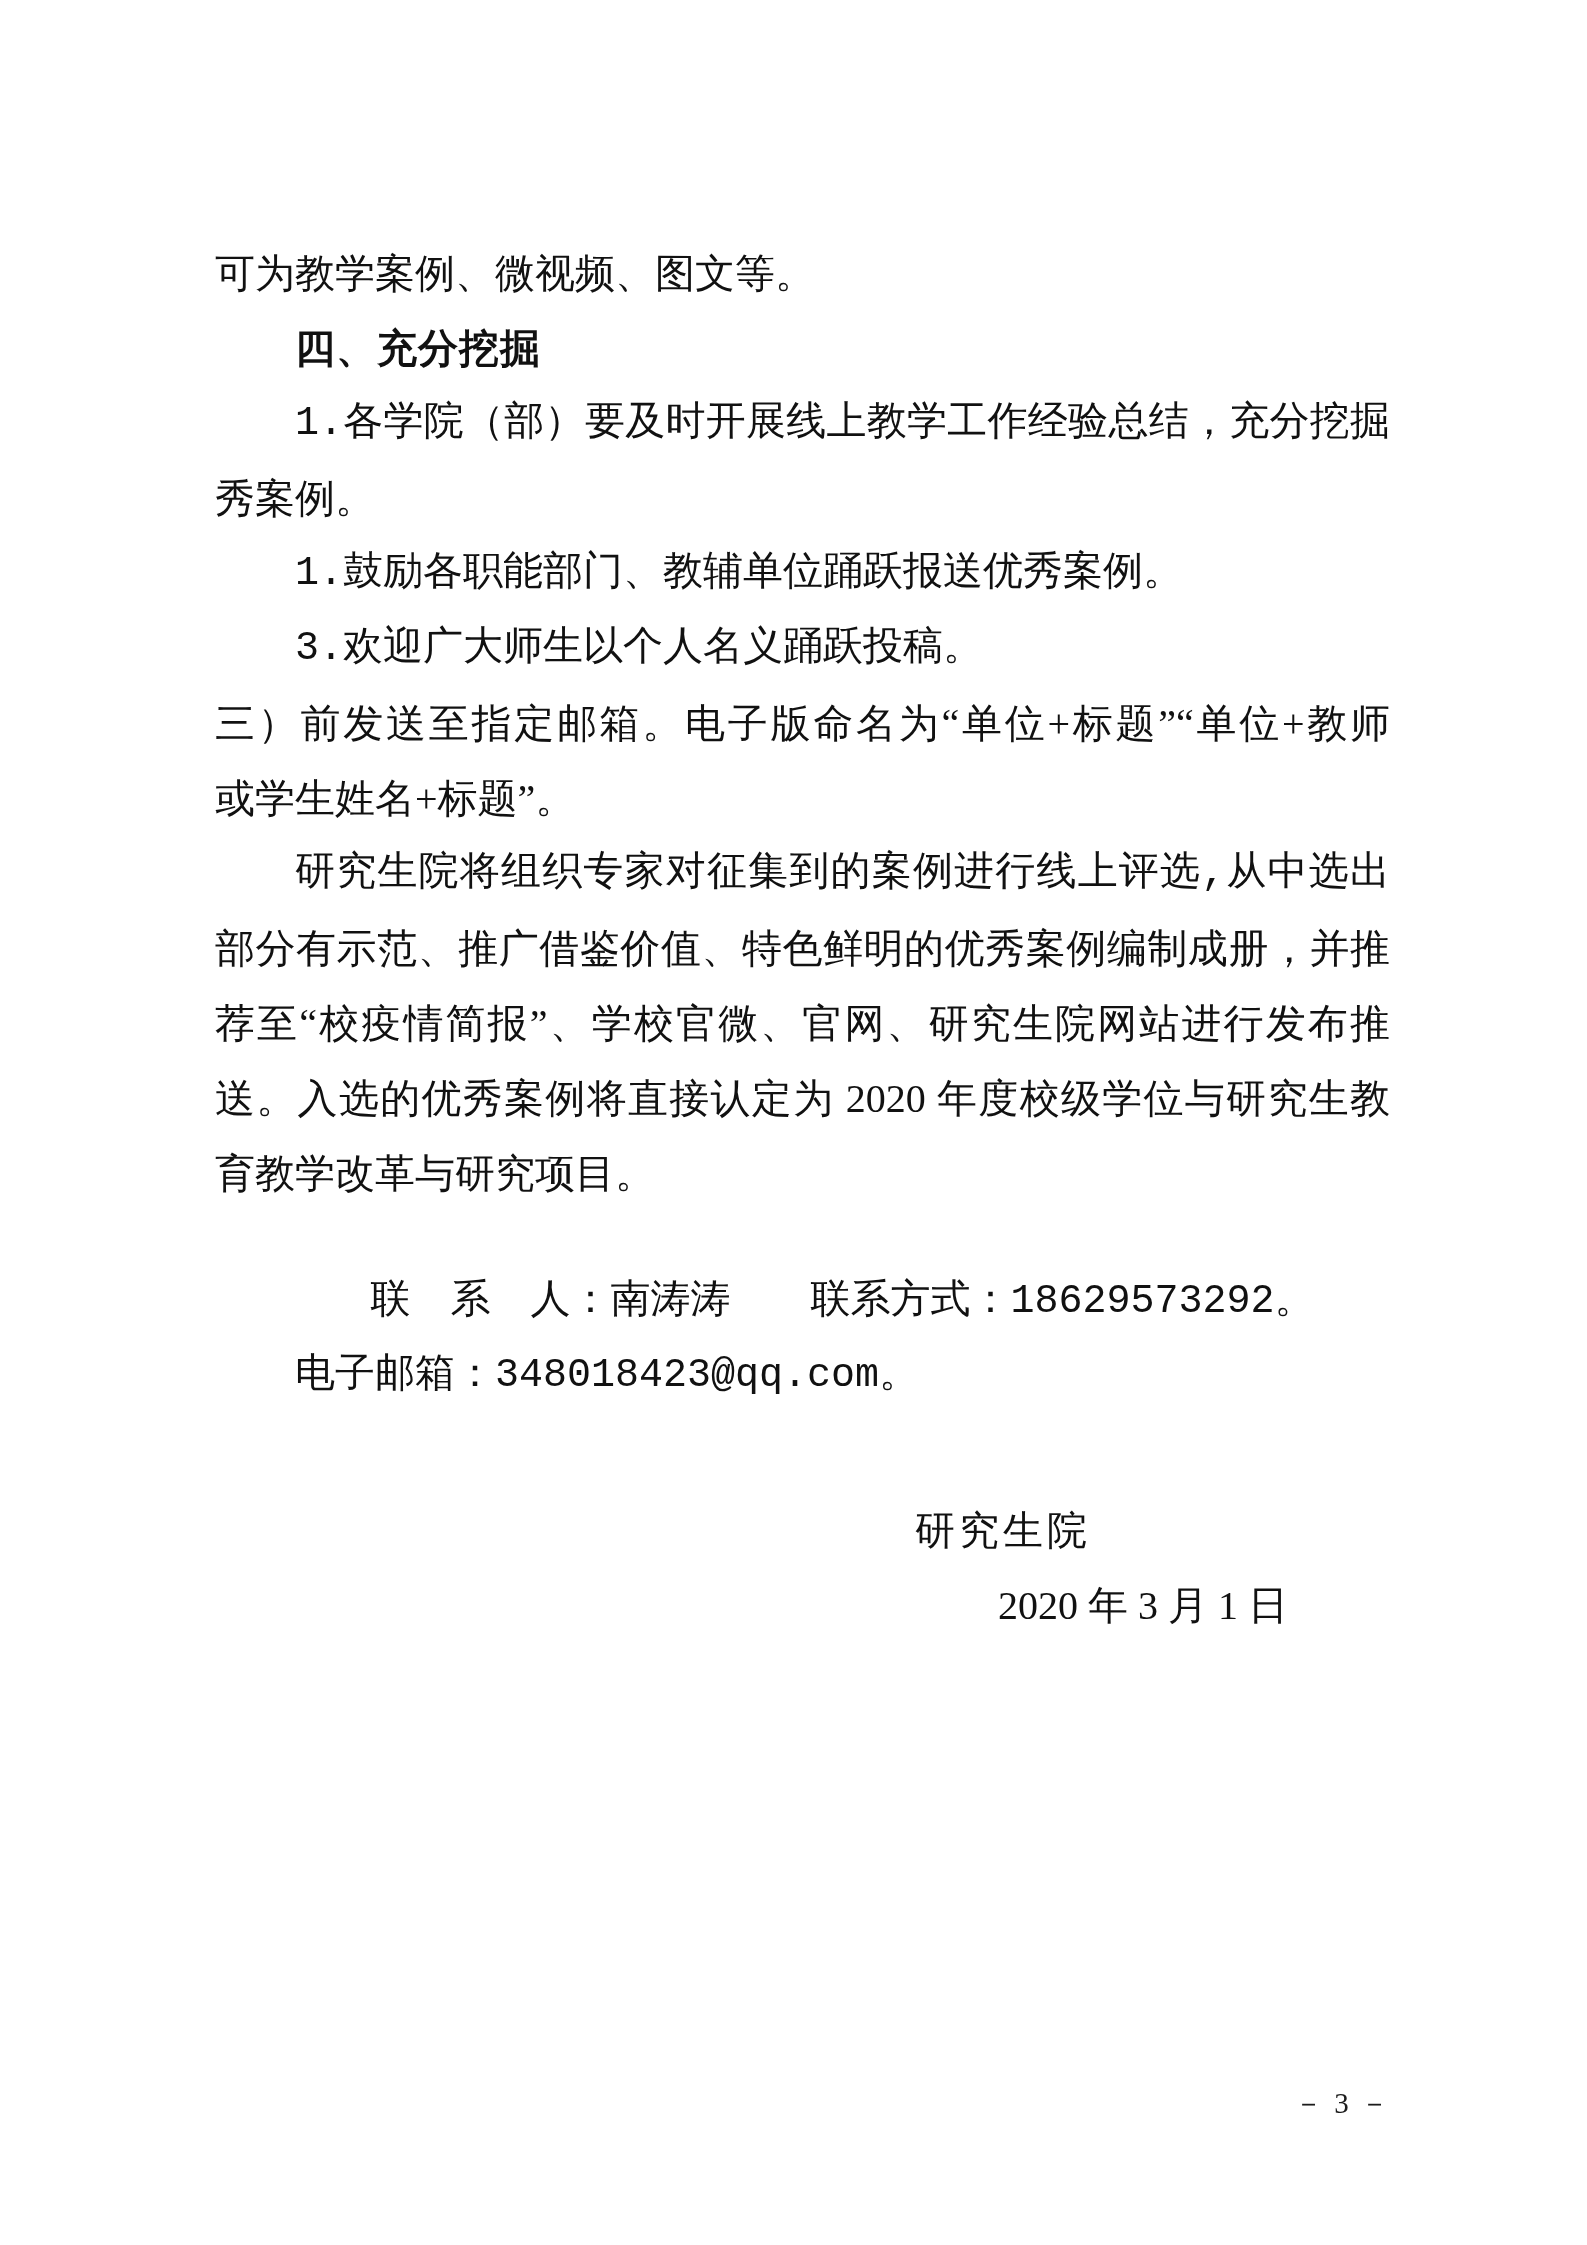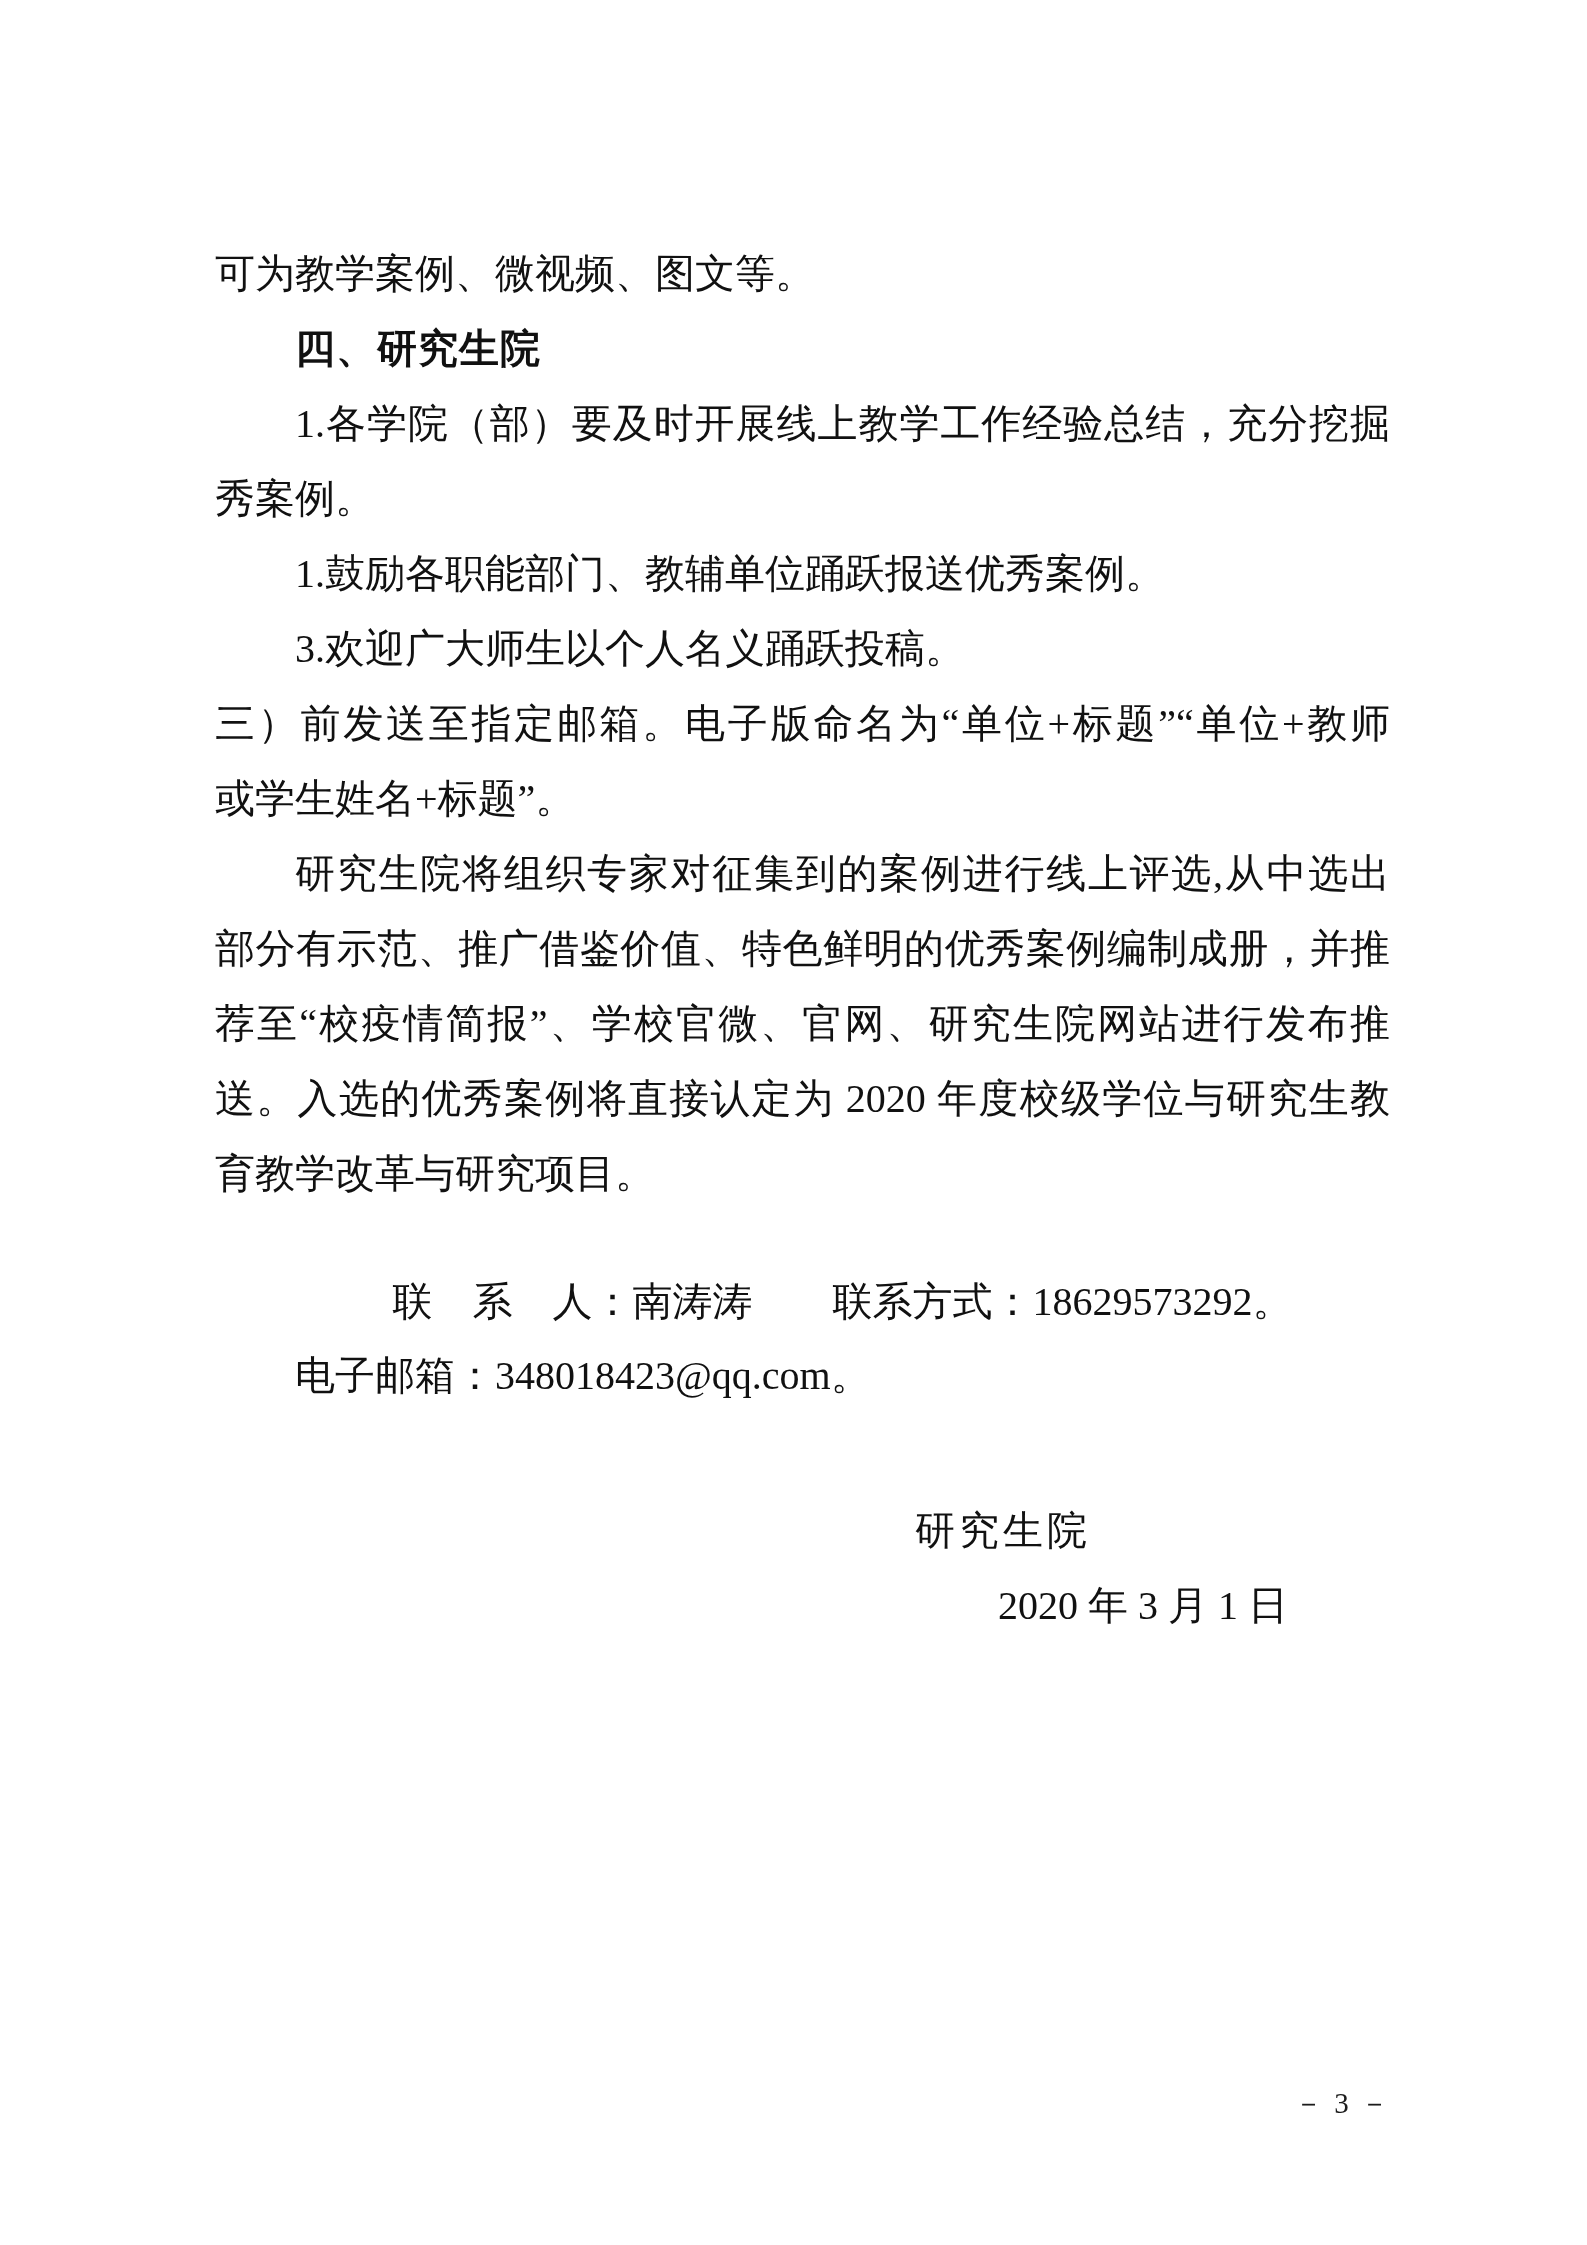--- a/index.html
+++ b/index.html
@@ -21,21 +21,21 @@
     left: 215px;
     top: 236px;
     width: 1175px;
     font-size: 40px;
     line-height: 75px;
   }
   .line {
     height: 75px;
     overflow: visible;
   }
-  .indent { text-indent: 2em; }
+  .indent { text-indent: 2em; font-family: Liberation Mono, monospace; }
   .stretch {
     text-align: justify;
     text-align-last: justify;
   }
   .heading {
     font-family: "Liberation Sans", "DejaVu Sans", sans-serif;
     font-weight: 700;
     letter-spacing: 1px;
   }
   .contact-line {
@@ -63,21 +63,21 @@
   }
 </style>
 </head>
 <body>
 
 <div class="page">
   <div class="content">
 
     <div class="line">可为教学案例、微视频、图文等。</div>
 
-    <div class="line heading indent">四、研究生院</div>
+    <div class="line heading indent">四、充分挖掘</div>
 
     <div class="line indent stretch">1.各学院（部）要及时开展线上教学工作经验总结，充分挖掘</div>
     <div class="line">秀案例。</div>
 
     <div class="line indent">1.鼓励各职能部门、教辅单位踊跃报送优秀案例。</div>
 
     <div class="line indent">3.欢迎广大师生以个人名义踊跃投稿。</div>
 
     <div class="line stretch">三）前发送至指定邮箱。电子版命名为“单位+标题”“单位+教师</div>
     <div class="line">或学生姓名+标题”。</div>

